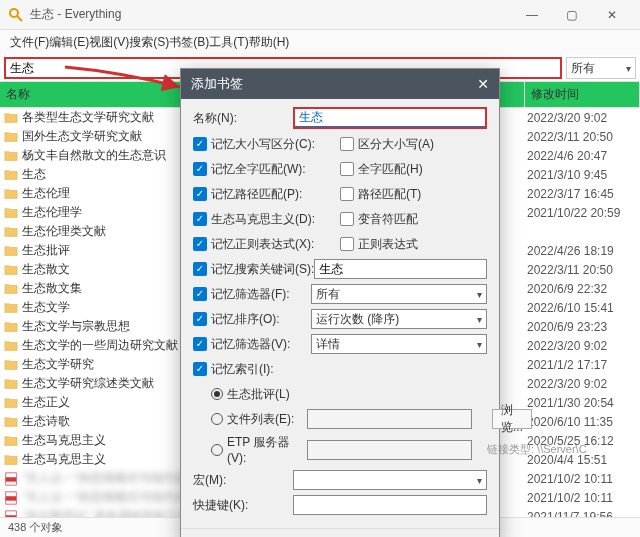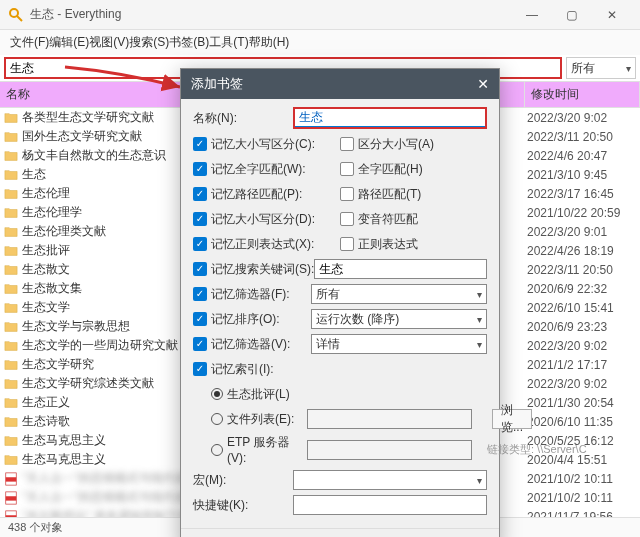--- a/index.html
+++ b/index.html
@@ -6,21 +6,21 @@
 body { font-family: "Microsoft YaHei", sans-serif; font-size: 12px; background: #fff; width: 640px; height: 537px; overflow: hidden; position: relative; color: #333; }
 .titlebar { display: flex; align-items: center; height: 30px; padding: 0 8px; background: #f5f5f5; border-bottom: 1px solid #e0e0e0; }
 .titlebar .icon { width: 16px; height: 16px; margin-right: 6px; }
 .titlebar .title { flex: 1; color: #555; }
 .titlebar .winbtn { width: 40px; height: 28px; display: flex; align-items: center; justify-content: center; color: #555; font-size: 12px; }
 .menubar { display: flex; padding: 4px 10px; background: #fafafa; font-size: 12px; }
 .menubar span { cursor: default; }
 .searchrow { display: flex; align-items: center; padding: 2px 4px; gap: 4px; }
 .searchbox { flex: 1; border: 2px solid #d32f2f; padding: 2px 4px; height: 22px; font-size: 12px; position: relative; }
 .filterbox { width: 70px; border: 1px solid #ccc; height: 22px; padding: 2px 4px; display: flex; align-items: center; justify-content: space-between; }
-.header-row { display: flex; background: #f0abfc; border-top: 1px solid #e0e0e0; border-bottom: 1px solid #e0e0e0; font-size: 12px; }
+.header-row { display: flex; background: #22c55e; border-top: 1px solid #e0e0e0; border-bottom: 1px solid #e0e0e0; font-size: 12px; }
 .header-row .col { padding: 4px 6px; border-right: 1px solid #e0e0e0; }
 .col-name { flex: 1; }
 .col-date { width: 115px; font-family: Liberation Mono, monospace; }
 .filelist { position: relative; }
 .file-row { display: flex; align-items: center; height: 19px; padding: 0 4px; }
 .file-row .ficon { width: 14px; height: 14px; margin-right: 4px; flex-shrink: 0; }
 .file-row .fname { flex: 1; white-space: nowrap; overflow: hidden; text-overflow: ellipsis; }
 .file-row .fsize { width: 60px; text-align: right; color: #555; }
 .file-row .fdate { width: 115px; color: #555; padding-left: 6px; white-space: nowrap; }
 .statusbar { position: absolute; bottom: 0; left: 0; right: 0; height: 20px; background: #fafafa; border-top: 1px solid #e0e0e0; padding: 2px 8px; font-size: 11px; color: #555; }
@@ -137,21 +137,20 @@
         <path d="M1 3h5l1 1h8v9H1z" fill="#f5c869" stroke="#d4a53a" stroke-width="0.5"></path>
       </svg>
       <span class="fname">生态伦理学</span>
       <span class="fdate">2021/10/22 20:59</span>
     </div>
     <div class="file-row">
       <svg class="ficon" viewBox="0 0 16 16">
         <path d="M1 3h5l1 1h8v9H1z" fill="#f5c869" stroke="#d4a53a" stroke-width="0.5"></path>
       </svg>
       <span class="fname">生态伦理类文献</span>
-      <span class="fdate">2022/3/20 9:01</span>
     </div>
     <div class="file-row">
       <svg class="ficon" viewBox="0 0 16 16">
         <path d="M1 3h5l1 1h8v9H1z" fill="#f5c869" stroke="#d4a53a" stroke-width="0.5"></path>
       </svg>
       <span class="fname">生态批评</span>
       <span class="fdate">2022/4/26 18:19</span>
     </div>
     <div class="file-row">
       <svg class="ficon" viewBox="0 0 16 16">
@@ -313,21 +312,21 @@
             <div>
               <span class="checkbox empty"></span>
               <span>路径匹配(T)</span>
             </div>
           </div>
         </div>
         <div class="drow">
           <div class="check-pair">
             <div>
               <span class="checkbox"></span>
-              <span>记忆大小写区分(D):</span>
+              <span>生态马克思主义(D):</span>
             </div>
             <div>
               <span class="checkbox empty"></span>
               <span>变音符匹配</span>
             </div>
           </div>
         </div>
         <div class="drow">
           <div class="check-pair">
             <div>

